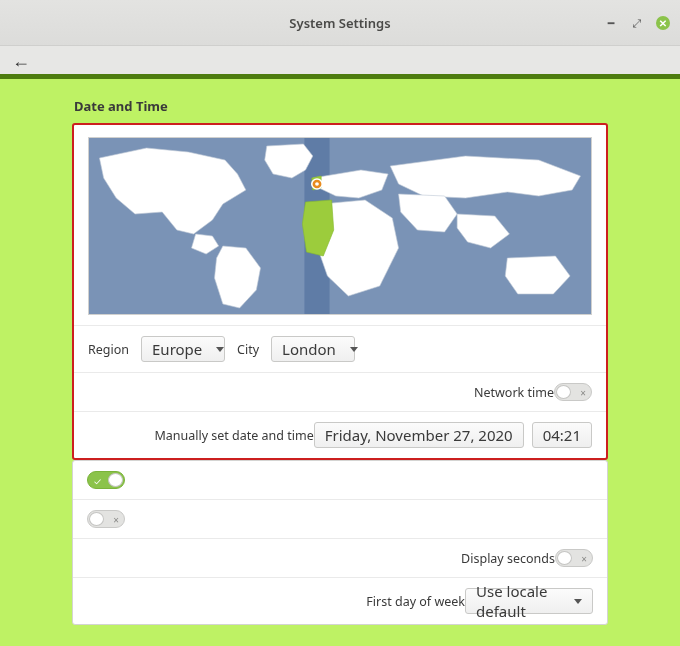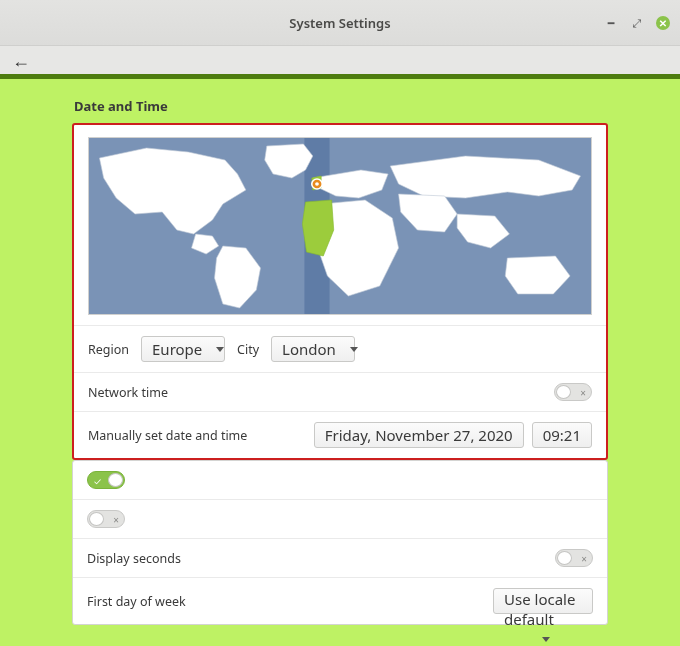--- a/index.html
+++ b/index.html
@@ -46,21 +46,21 @@
   .card {
     background: #ffffff; border: 1px solid #d4d4d2; border-radius: 3px;
     margin: 0 56px;
   }
   .card.redbox { border: 2px solid #cc1f1f; }
   .row {
     display:flex; align-items:center; padding: 10px 14px;
     border-top: 1px solid #eaeaea;
   }
   .row:first-child { border-top:none; }
-  .row-label { flex:1; color:#3a3a3a; }
+  .row-label { flex:1; color:#3a3a3a;text-align:right; }
   .row .right { display:flex; align-items:center; gap:8px; }
 
   
   .map-row { padding: 12px 14px 10px 14px; }
   .map-wrap { width: 100%; border:1px solid #d0d0ce; }
   .map-svg { display:block; width:100%; height:176px; }
 
   
   .selects-row { display:flex; align-items:center; gap: 12px; padding: 10px 14px; }
   .field-label { font-size: 12.5px; color:#3a3a3a; }
@@ -69,21 +69,21 @@
   .combo, .btn {
     display:inline-flex; align-items:center;
     background: linear-gradient(#fbfbfb, #efefef);
     border:1px solid #c9c9c7; border-radius:3px;
     height:26px; padding: 0 10px; font-size:15px; color:#3a3a3a;
     cursor:pointer; gap:8px;
   }
   .combo .caret { border-left:4px solid transparent; border-right:4px solid transparent; border-top:5px solid #555; margin-left:6px; }
   .combo.region { width: 84px; justify-content:space-between; }
   .combo.city   { width: 84px; justify-content:space-between; }
-  .combo.firstday { width: 100px; justify-content:space-between;flex-direction:column; }
+  .combo.firstday { width: 128px; justify-content:space-between; }
 
   .btn.date { min-width: 160px; justify-content:center; }
   .btn.time { min-width: 50px; justify-content:center; }
 
   
   .toggle {
     width: 38px; height: 18px; border-radius: 10px;
     position:relative; cursor:pointer;
     background:#e7e7e5; border:1px solid #c9c9c7;
   }
@@ -185,21 +185,21 @@
       </div>
     </div>
 
     <div class="row">
       <span class="row-label">Manually set date and time</span>
       <div class="right">
         <div class="btn date">
           <span>Friday, November 27, 2020</span>
         </div>
         <div class="btn time">
-          <span>09:21</span>
+          <span>04:21</span>
         </div>
       </div>
     </div>
   </div>
 
 
   <div class="card">
     <div class="row">
       <div class="right">
         <div class="toggle on">

